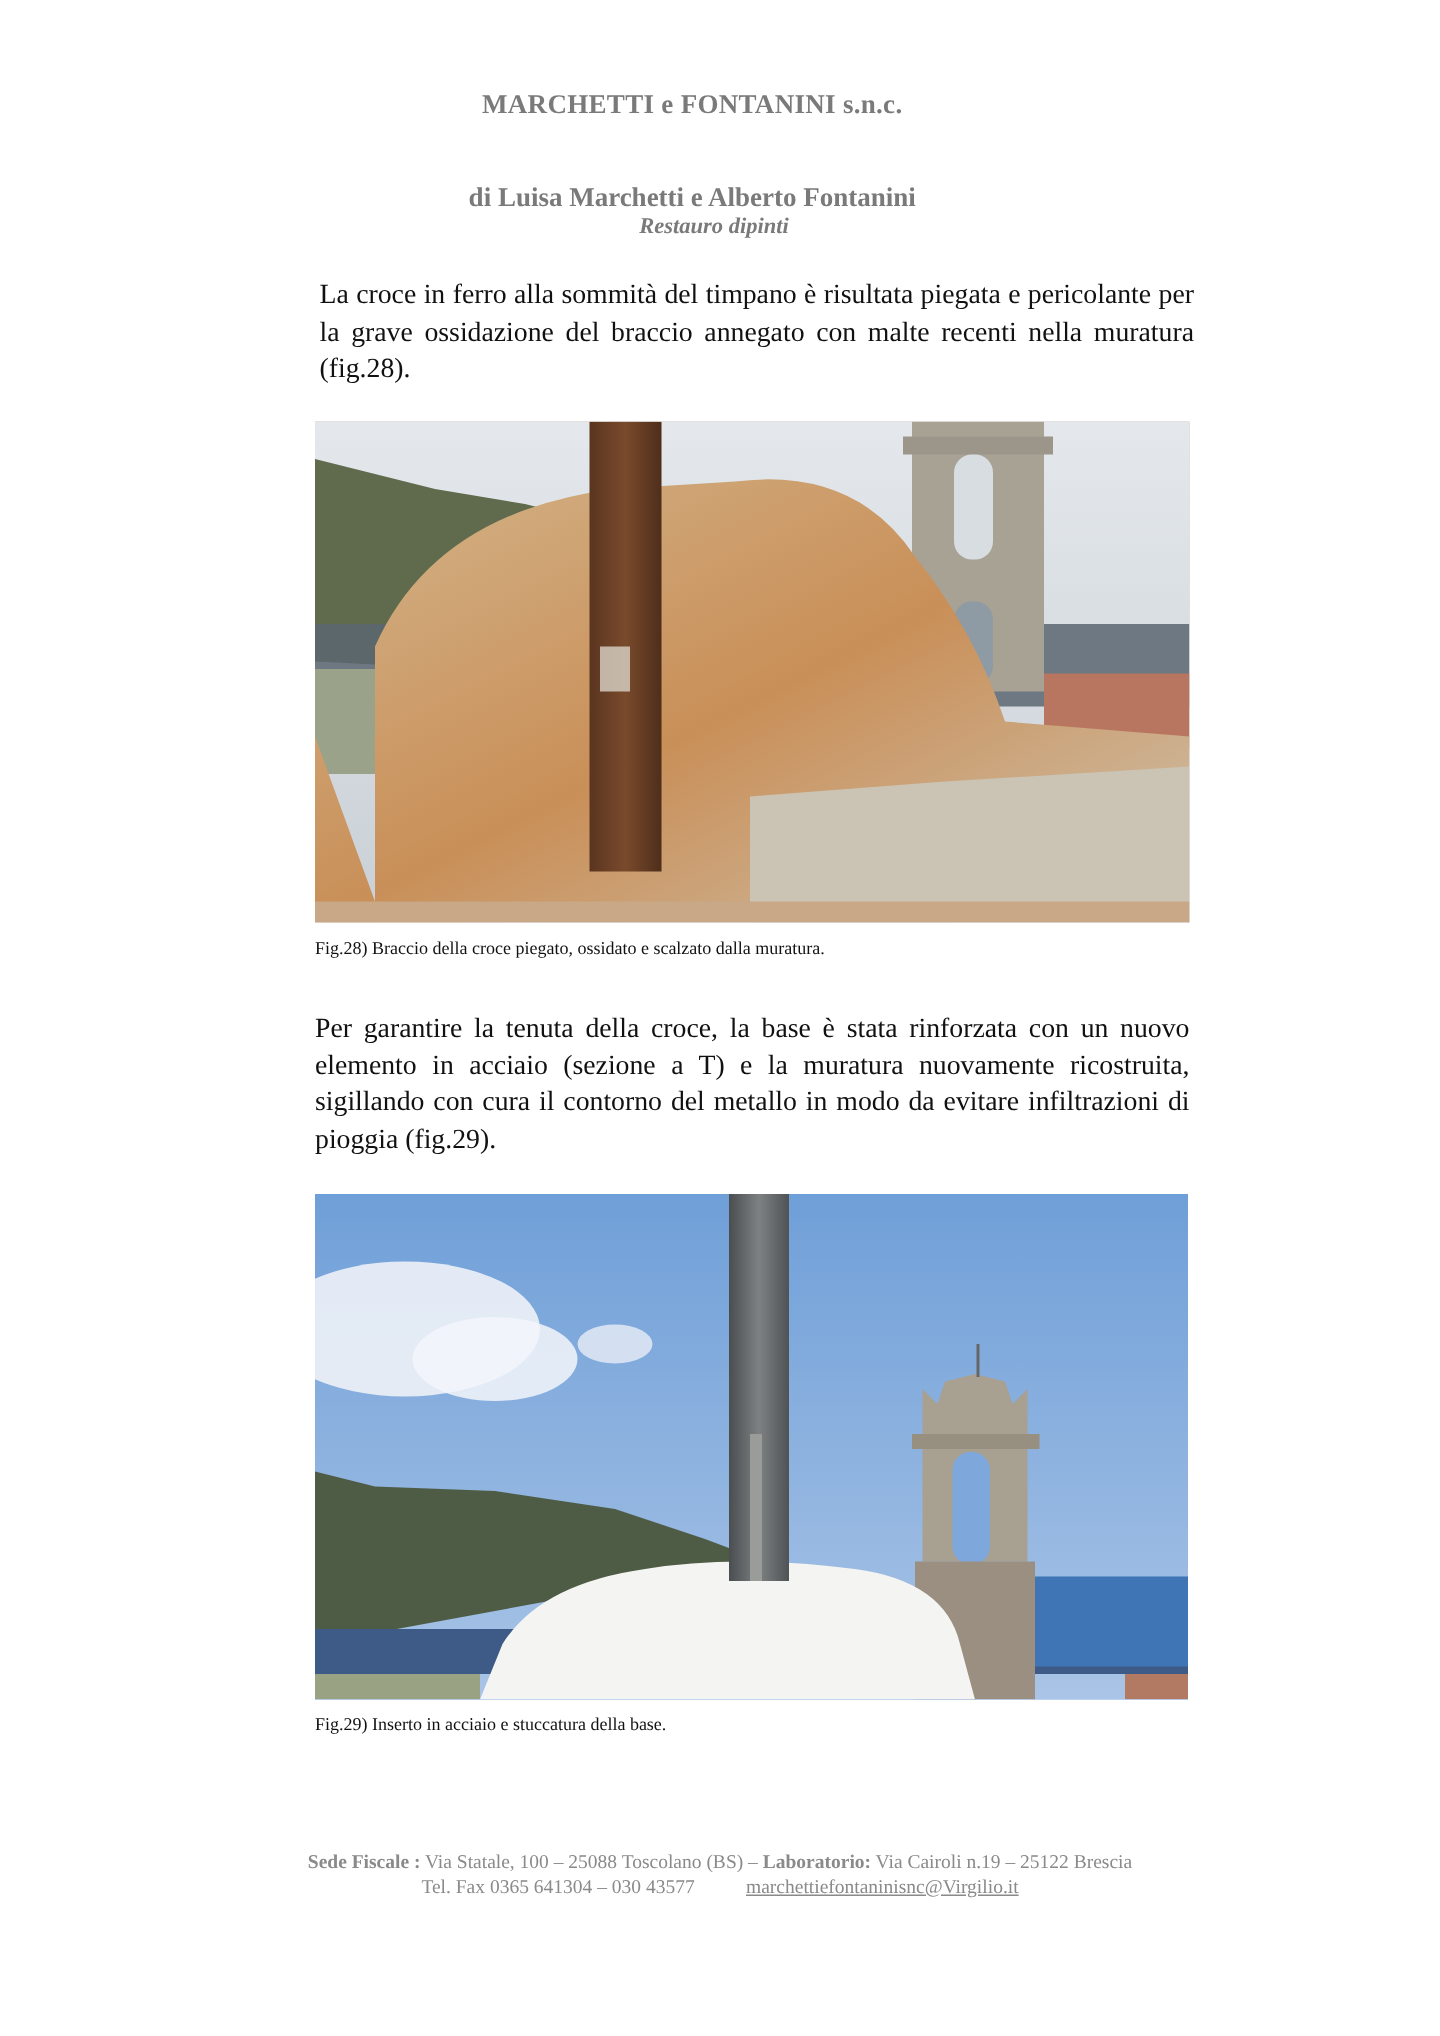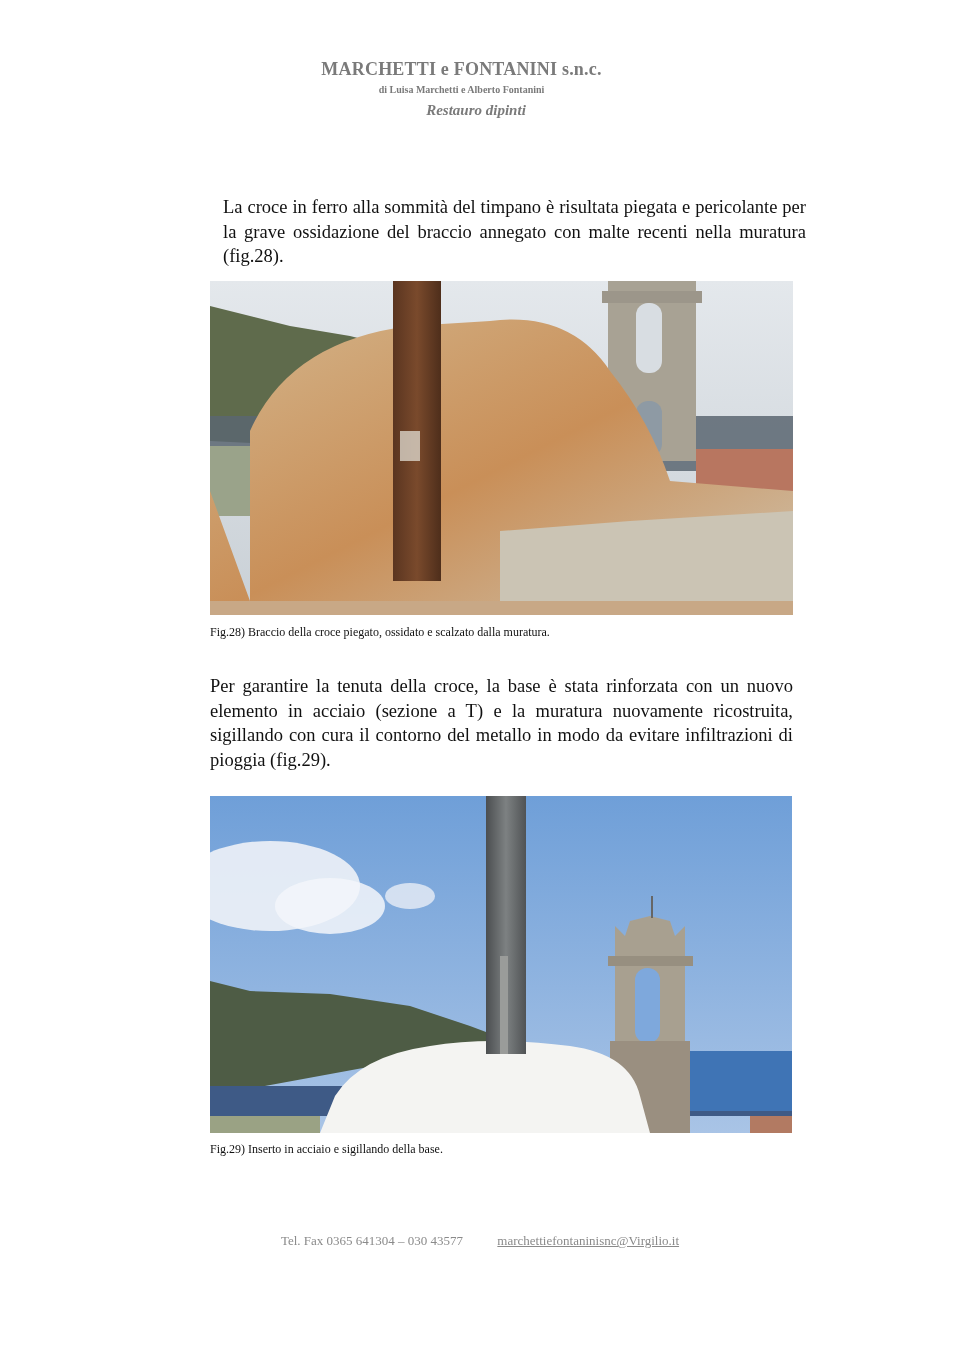--- a/index.html
+++ b/index.html
@@ -1,20 +1,20 @@
 <!DOCTYPE html>
 <html><head>
 <meta charset="utf-8">
 <style>
   html, body { margin: 0; padding: 0; background: #ffffff; }
   body { width: 960px; height: 1357px; position: relative; overflow: hidden;
          font-family: "Liberation Serif", "DejaVu Serif", serif; color: #111; }
   .letterhead { position: absolute; top: 58px; left: 0; width: 923px; text-align: center; color: #7a7a7a; }
   .lh-name { font-size: 18px; font-weight: bold; line-height: 22px; letter-spacing: 0.2px; }
-  .lh-sub { font-size: 10px; font-weight: bold; line-height: 20px; }
+  .lh-sub { font-size: 18px; font-weight: bold; line-height: 20px; margin-top: 41px; }
   .lh-tag { font-size: 15px; font-style: italic; font-weight: bold; line-height: 20px; padding-left: 29px; }
 
   .para { position: absolute; left: 210px; width: 583px; font-size: 18.5px; line-height: 24.5px;
           text-align: justify; color: #111; }
   .para1 { top: 182px; }
   .para2 { top: 674px; }
 
   .caption { position: absolute; left: 210px; font-size: 12px; line-height: 20px; color: #111; }
   .cap1 { top: 622px; }
   .cap2 { top: 1139px; }
@@ -31,21 +31,21 @@
 </style>
 </head>
 <body>
 
 <div class="letterhead">
   <div class="lh-name">MARCHETTI e FONTANINI s.n.c.</div>
   <div class="lh-sub">di Luisa Marchetti  e Alberto Fontanini</div>
   <div class="lh-tag">Restauro dipinti</div>
 </div>
 
-<p class="para para1" style="margin:13px">La croce in ferro alla sommità del timpano è risultata piegata e  pericolante per la grave ossidazione  del braccio annegato con malte recenti nella muratura (fig.28).</p>
+<p class="para para1" style="margin:3px">La croce in ferro alla sommità del timpano è risultata piegata e  pericolante per la grave ossidazione  del braccio annegato con malte recenti nella muratura (fig.28).</p>
 
 <div class="photo photo1">
   <svg viewBox="0 0 583 334" preserveAspectRatio="none">
     <defs>
       <linearGradient id="sky1" x1="0" y1="0" x2="0" y2="1">
         <stop offset="0" stop-color="#e4e8ec"></stop>
           <stop offset="1" stop-color="#c9d0d6"></stop>
       </linearGradient>
       <linearGradient id="stone1" x1="0" y1="0" x2="1" y2="1">
         <stop offset="0" stop-color="#d3b48a"></stop>
@@ -105,19 +105,22 @@
     <rect x="400" y="245" width="80" height="92" fill="#9a8f80"></rect>
     <line x1="442" y1="100" x2="442" y2="122" stroke="#666" stroke-width="2"></line>
     <path d="M110 337 L125 300 Q150 260 220 250 Q280 240 360 250 Q420 258 430 300 L440 337 Z" fill="#f4f4f2"></path>
     <rect x="276" y="0" width="40" height="258" fill="url(#iron2)"></rect>
     <rect x="290" y="160" width="8" height="98" fill="#9a9c9a"></rect>
     <rect x="0" y="320" width="110" height="17" fill="#9aa284"></rect>
     <rect x="540" y="320" width="42" height="17" fill="#b27a62"></rect>
   </svg>
 </div>
 
-<div class="caption cap2">Fig.29) Inserto in acciaio e sigillando della base.</div>
+<div class="caption cap2">Fig.29) Inserto in acciaio e stuccatura della base.</div>
 
 <div class="footer">
+  <div>
+    <b>Sede Fiscale :</b><span> Via Statale, 100 – 25088 Toscolano (BS) – </span><b>Laboratorio:</b><span> Via Cairoli n.19 – 25122 Brescia</span>
+  </div>
   <div>
     <span>Tel.  Fax  0365 641304 – 030 43577  </span><span class="email">marchettiefontaninisnc@Virgilio.it</span>
   </div>
 </div>
 
 </body></html>

